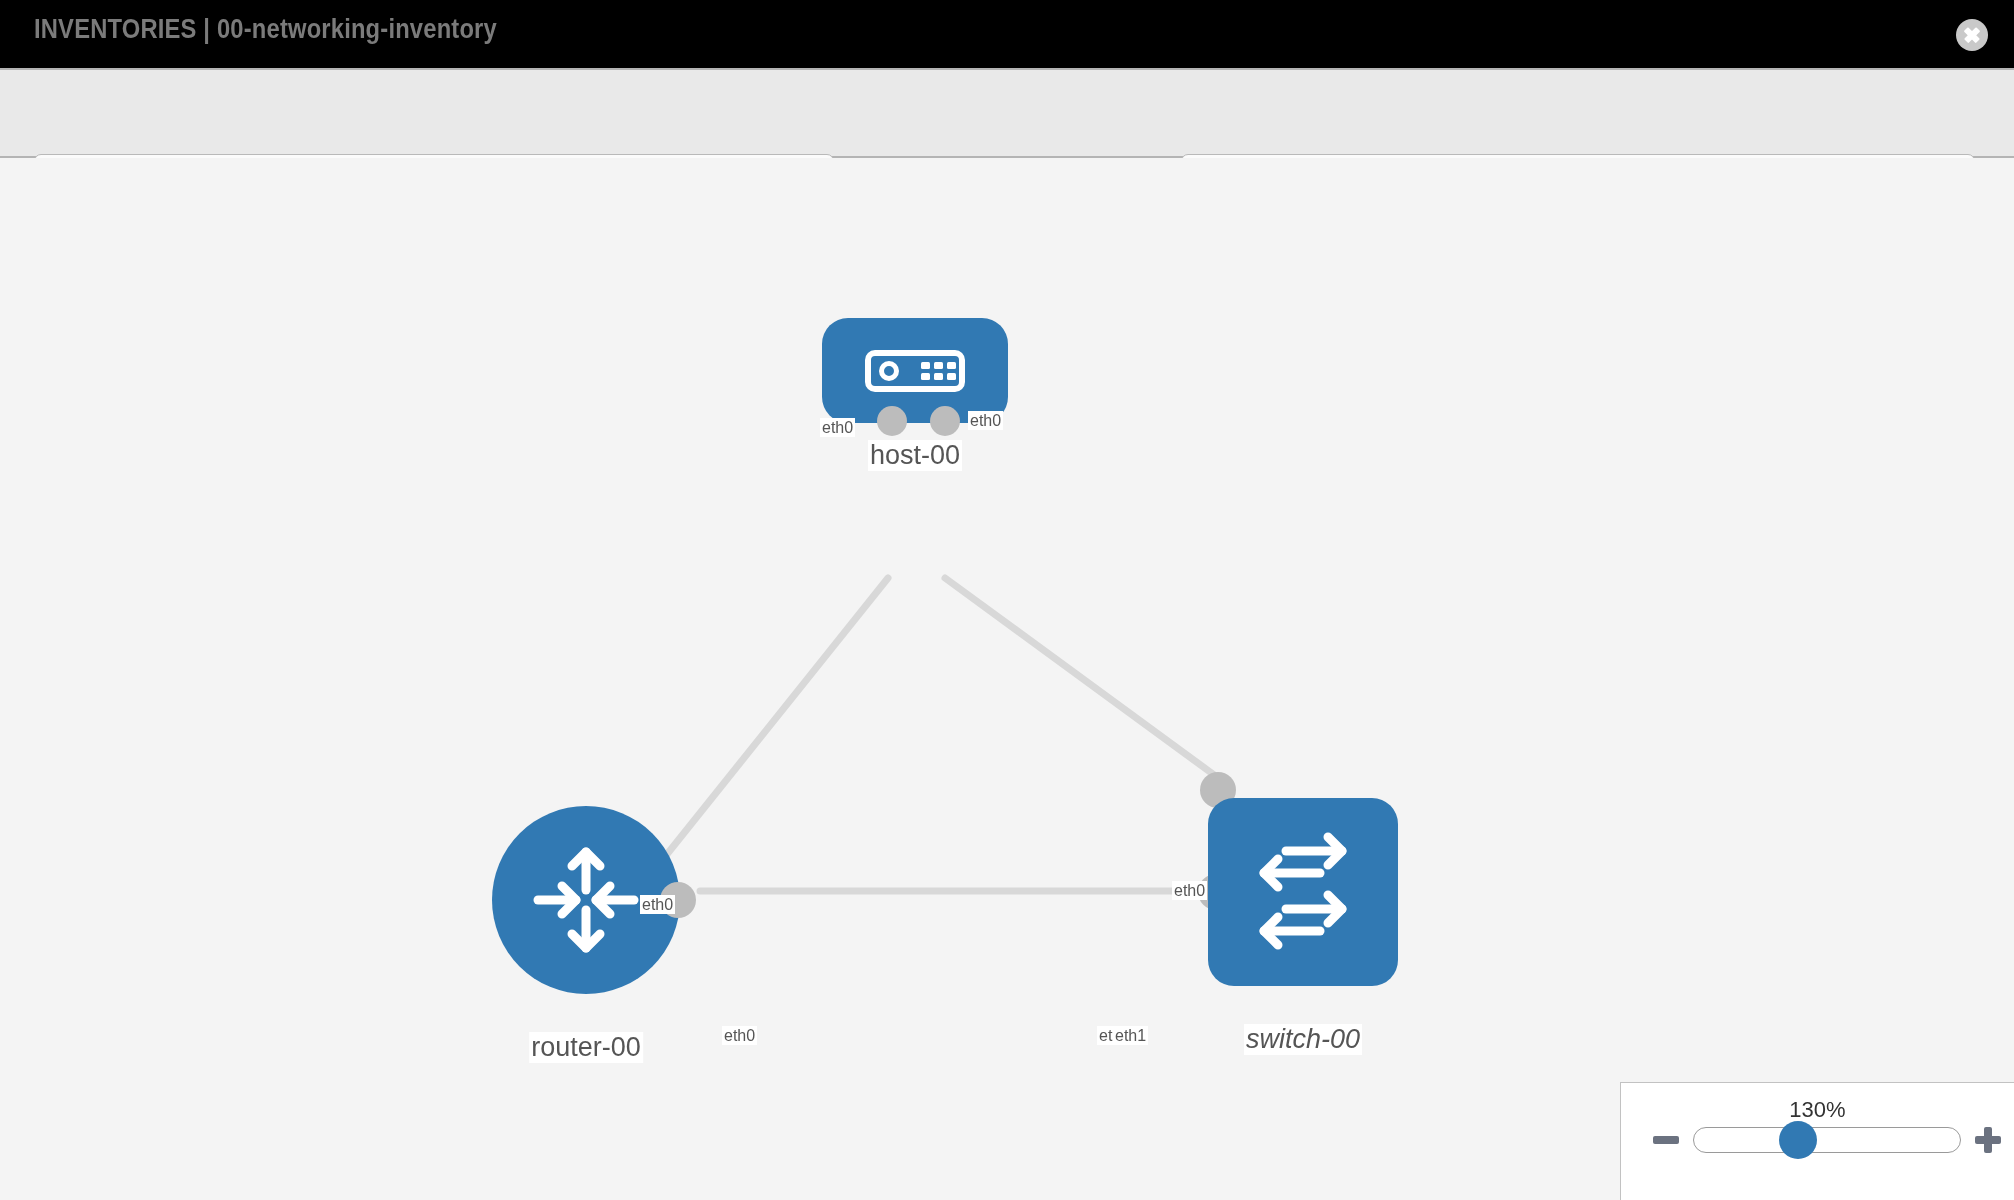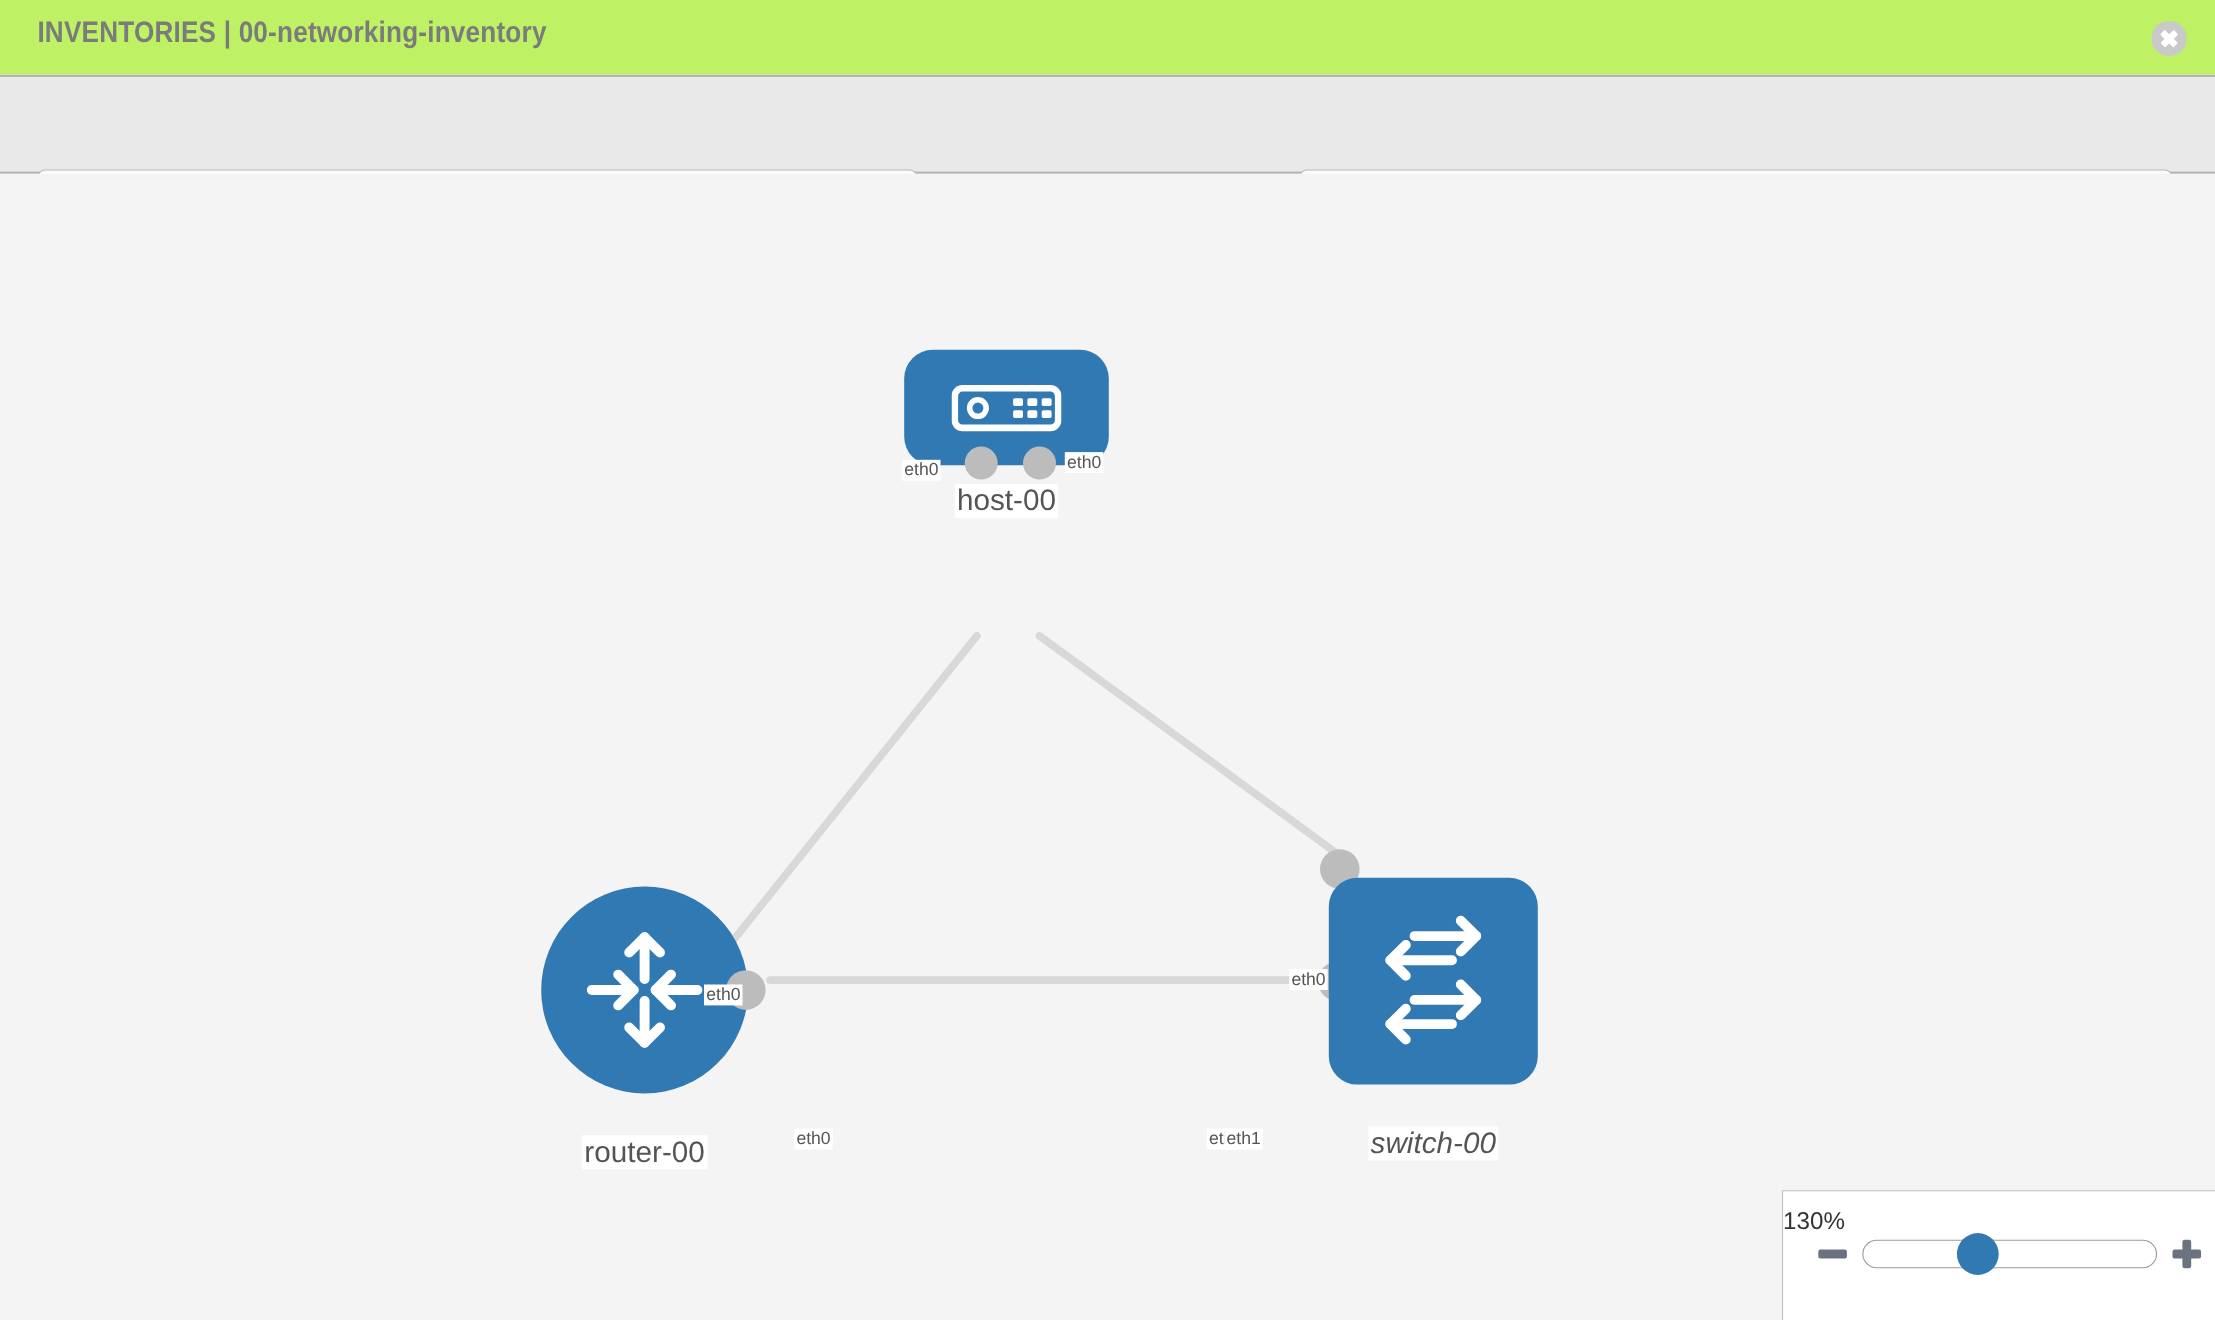--- a/index.html
+++ b/index.html
@@ -7,21 +7,21 @@
     width: 2014px; height: 1200px;
     overflow: hidden;
     background: #ffffff;
     font-family: "Liberation Sans", sans-serif;
   }
 
   
   #header {
     position: absolute; left: 0; top: 0;
     width: 2014px; height: 68px;
-    background: #bef264;
+    background: #000000;
   }
   #page-title {
     position: absolute; left: 34px; top: 14px;
     font-size: 27px;
     font-weight: bold;
     color: #7b7b7b;
     letter-spacing: 0.2px;
     white-space: nowrap;
     font-stretch: condensed;
     transform: scaleX(0.88);
@@ -143,21 +143,21 @@
   #zoom-panel {
     position: absolute;
     left: 1620px; top: 1082px;
     width: 394px; height: 118px;
     background: #ffffff;
     border-top: 1.5px solid #c2c2c2;
     border-left: 1.5px solid #c2c2c2;
   }
   #zoom-level {
     position: absolute; top: 14px; left: 0; width: 100%;
-    text-align: left;
+    text-align: center;
     font-size: 22px;
     color: #333333;
   }
   #zoom-out-button {
     position: absolute; left: 32px; top: 53px;
     width: 26px; height: 8px;
     background: #6b7280;
     border-radius: 2px;
     cursor: pointer;
   }

